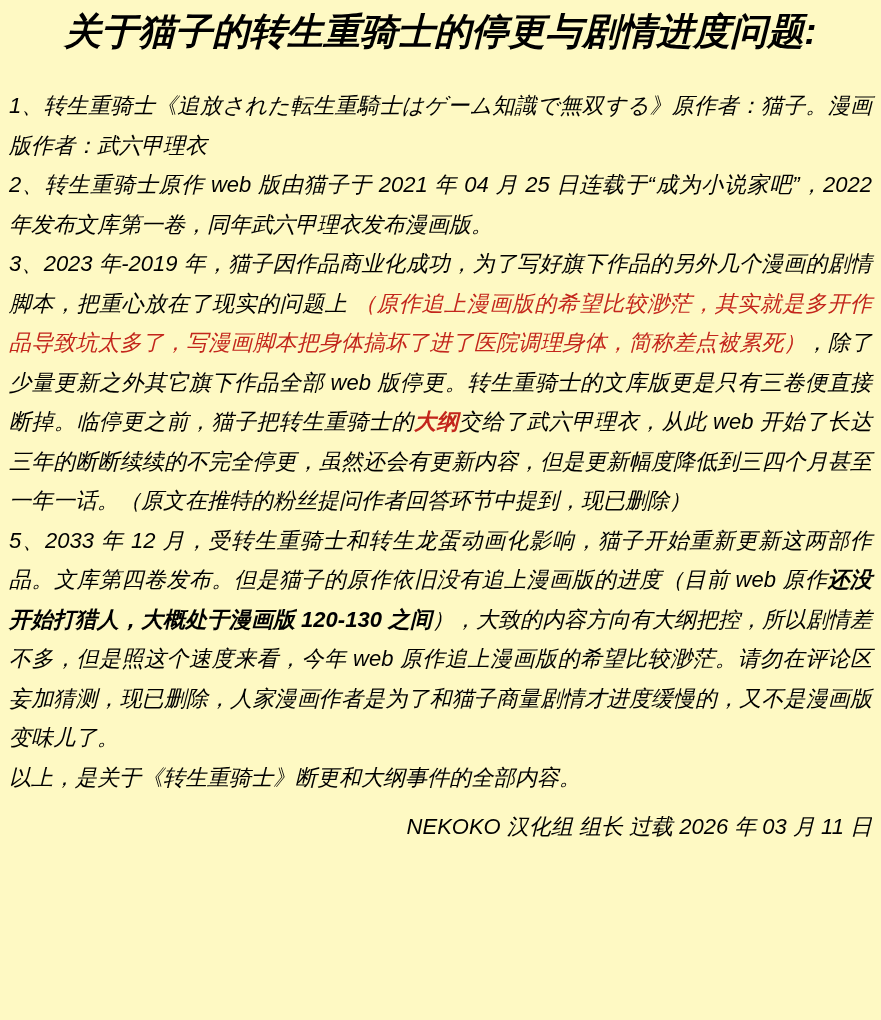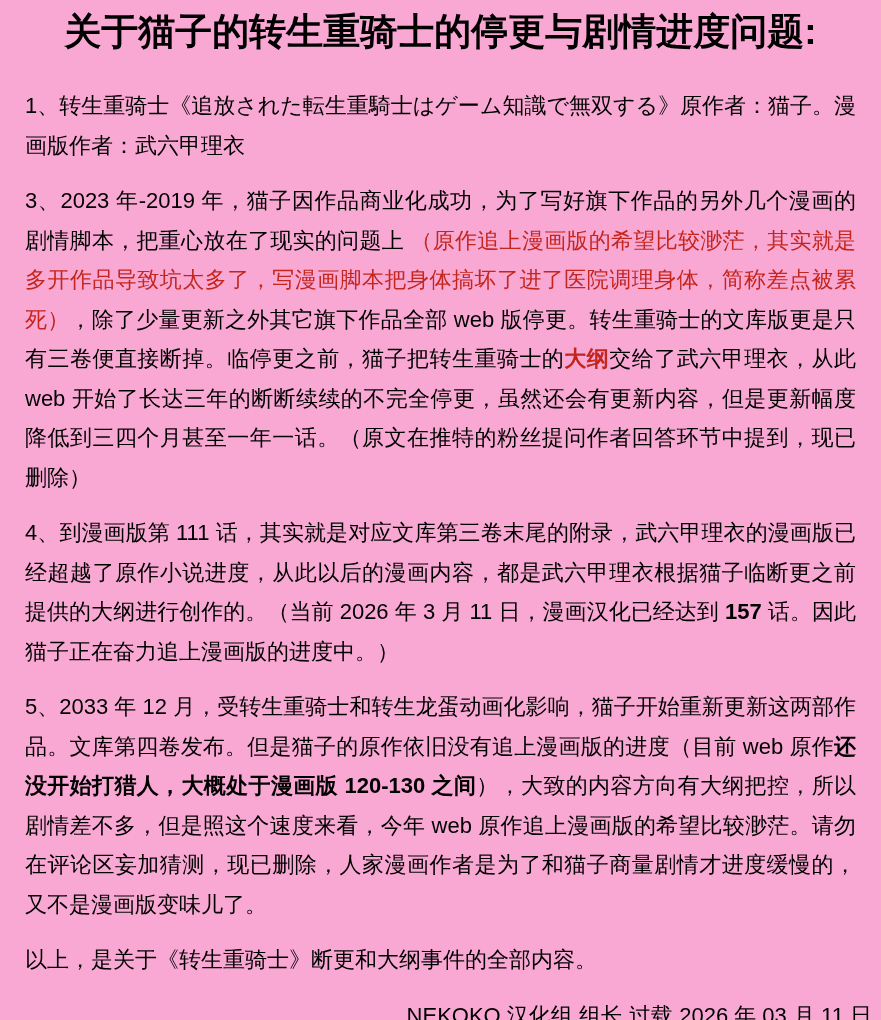--- a/index.html
+++ b/index.html
@@ -4,24 +4,25 @@
 <style>
   html, body {
     margin: 0;
     padding: 0;
     background: #ffffff;
   }
   .page {
     position: relative;
     width: 881px;
     height: 1020px;
-    background: #f9a8d4;
+    background: #fef9c3;
     overflow: hidden;
     color: #000000;
     font-family: "Liberation Sans", sans-serif;
+    font-style: italic;
   }
   .doc-title {
     margin: 8px 6px 0 6px;
     text-align: center;
     font-size: 37px;
     line-height: 1.3;
     font-weight: 900;
     letter-spacing: 0px;
     color: #000000;
     font-family: "Liberation Sans", sans-serif;
@@ -41,21 +42,21 @@
     display: inline-block;
     width: 2px;
     height: 32px;
     background: #000000;
     vertical-align: middle;
     margin-right: 1px;
     position: relative;
     top: -3px;
   }
   .para {
-    margin: 16px;
+    margin: 0;
     padding: 0;
     text-align: justify;
   }
   .red { color: var(--accent-red, #c3261c); }
   .bold { font-weight: bold; }
   .red-bold { color: var(--accent-red, #c3261c); font-weight: bold; }
   .signature {
     margin-top: 10px;
     text-align: right;
     white-space: nowrap;
@@ -66,21 +67,21 @@
 </head>
 <body>
 
 <div class="page">
   <h1 class="doc-title">关于猫子的转生重骑士的停更与剧情进度问题:</h1>
 
   <div class="doc-body">
 
     <div>
         <p class="para"><span>1、转生重骑士《追放された転生重騎士はゲーム知識で無双する》原作者：猫子。漫画版作者：武六甲理衣</span></p>
+        <p class="para"><span>2、转生重骑士原作 web 版由猫子于 2021 年 04 月 25 日连载于“成为小说家吧”，2022 年发布文库第一卷，同年武六甲理衣发布漫画版。</span></p>
         <p class="para"><span>3、2023 年-2019 年，猫子因作品商业化成功，为了写好旗下作品的另外几个漫画的剧情脚本，把重心放在了现实的问题上 </span><span class="red">（原作追上漫画版的希望比较渺茫，其实就是多开作品导致坑太多了，写漫画脚本把身体搞坏了进了医院调理身体，简称差点被累死）</span><span>，除了少量更新之外其它旗下作品全部 web 版停更。转生重骑士的文库版更是只有三卷便直接断掉。临停更之前，猫子把转生重骑士的</span><span class="red-bold">大纲</span><span>交给了武六甲理衣，从此 web 开始了长达三年的断断续续的不完全停更，虽然还会有更新内容，但是更新幅度降低到三四个月甚至一年一话。（原文在推特的粉丝提问作者回答环节中提到，现已删除）</span></p>
-        <p class="para"><span>4、到漫画版第 111 话，其实就是对应文库第三卷末尾的附录，武六甲理衣的漫画版已经超越了原作小说进度，从此以后的漫画内容，都是武六甲理衣根据猫子临断更之前提供的大纲进行创作的。（当前 2026 年 3 月 11 日，漫画汉化已经达到 </span><span class="bold">157</span><span> 话。因此猫子正在奋力追上漫画版的进度中。）</span></p>
         <p class="para"><span>5、2033 年 12 月，受转生重骑士和转生龙蛋动画化影响，猫子开始重新更新这两部作品。文库第四卷发布。但是猫子的原作依旧没有追上漫画版的进度（目前 web 原作</span><span class="bold">还没开始打猎人，大概处于漫画版 120-130 之间</span><span>），大致的内容方向有大纲把控，所以剧情差不多，但是照这个速度来看，今年 web 原作追上漫画版的希望比较渺茫。请勿在评论区妄加猜测，现已删除，人家漫画作者是为了和猫子商量剧情才进度缓慢的，又不是漫画版变味儿了。</span></p>
         <p class="para"><span>以上，是关于《转生重骑士》断更和大纲事件的全部内容。</span></p>
       </div>
 
     <div class="signature">NEKOKO 汉化组 组长 过载 2026 年 03 月 11 日</div>
   </div>
 </div>
 
 </body></html>

